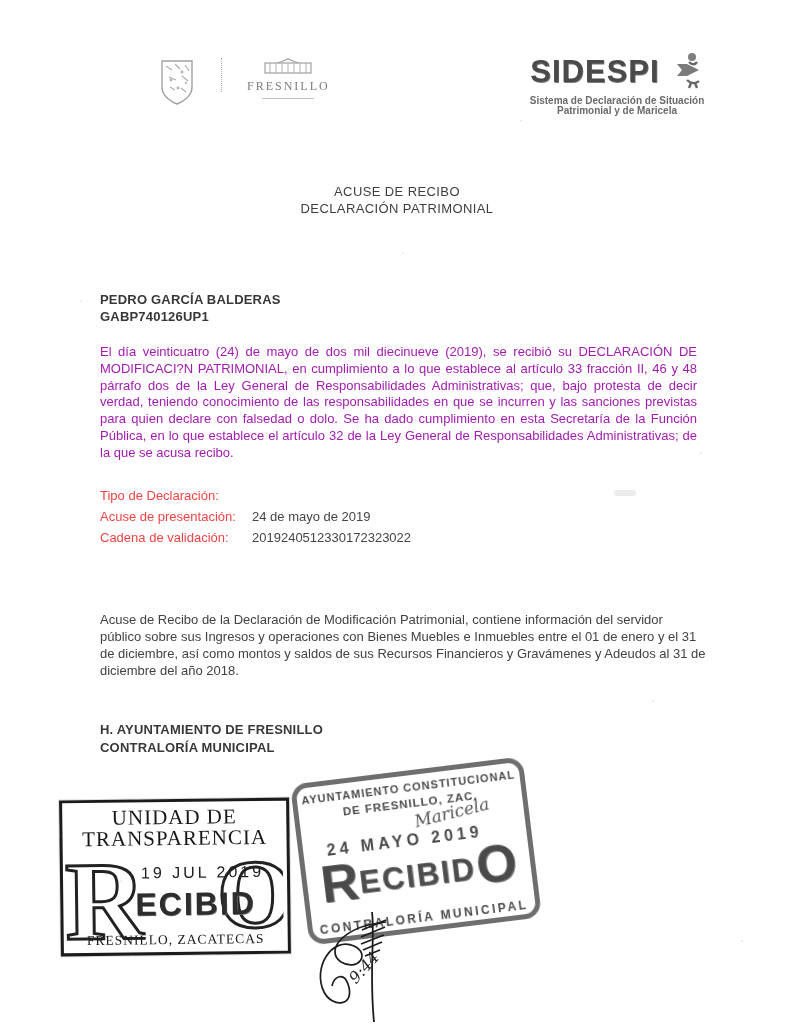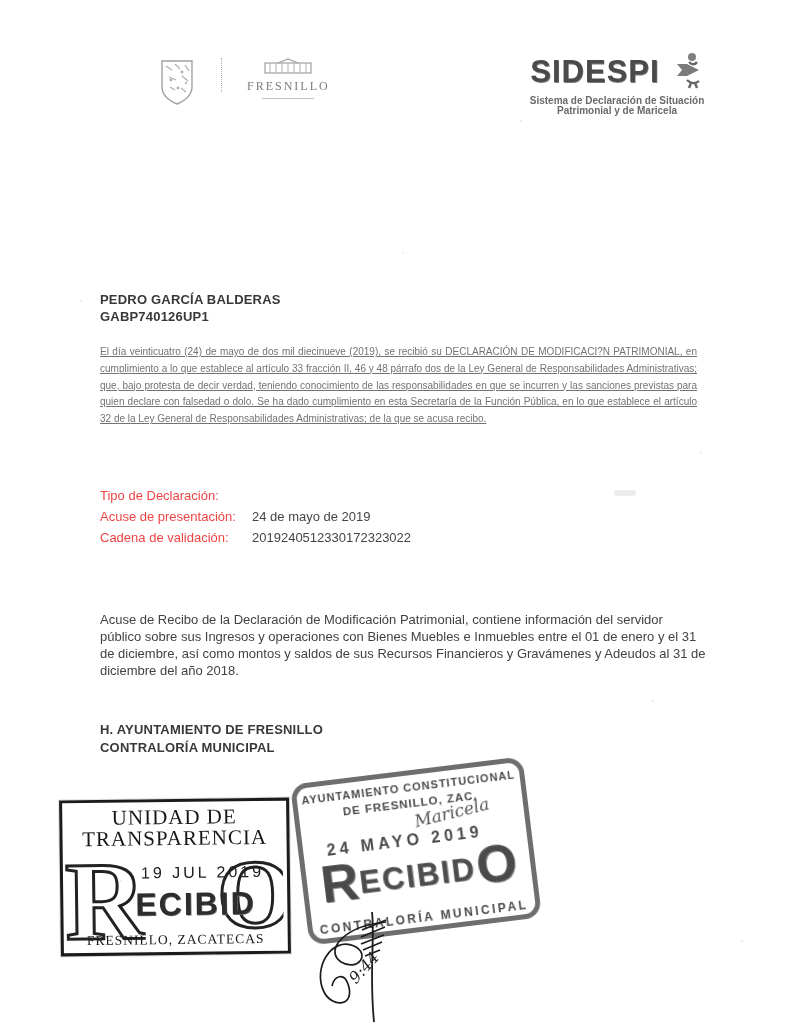--- a/index.html
+++ b/index.html
@@ -22,22 +22,22 @@
 
   
   .doc-title{position:absolute;left:0;right:0;top:183px;text-align:center;font-size:13px;
              line-height:17px;color:#3e3e3e;letter-spacing:.4px;}
 
   
   .declarant{position:absolute;left:100px;top:291px;font-size:13px;font-weight:700;
              line-height:17px;color:#383838;letter-spacing:.2px;}
 
   
-  .para1{position:absolute;left:100px;top:344px;width:597px;font-size:10px;line-height:16.8px;
-         text-align:justify;color:#737373;text-decoration:underline;}
+  .para1{position:absolute;left:100px;top:344px;width:597px;font-size:13px;line-height:16.8px;
+         text-align:justify;color:#a21caf;}
   .para2{position:absolute;left:100px;top:611px;width:606px;font-size:13px;line-height:17px;color:#424242;}
 
   
   .details{position:absolute;left:100px;top:488px;font-size:13px;color:#404040;}
   .detail-row{display:flex;margin-bottom:4.5px;line-height:16.5px;}
   .detail-label{font-weight:400;width:152px;color:#ef4444;}
   .detail-value{color:#454545;}
 
   
   .issuer{position:absolute;left:100px;top:721px;font-size:13px;font-weight:700;
@@ -134,20 +134,24 @@
           <path d="M27 12 c3 3 6 3 8 0 M25 30 c4 4 9 4 12 1 M33 33 l2 5 M29 33 l-2 5" stroke="#666" stroke-width="2.4" fill="none"></path>
         </svg>
       </span>
     </div>
     <div class="sidespi-tagline">
       <div>Sistema de Declaración de Situación</div>
       <div>Patrimonial y de Maricela</div>
     </div>
   </div>
 
+  <div class="doc-title">
+    <div>ACUSE DE RECIBO</div>
+    <div>DECLARACIÓN PATRIMONIAL</div>
+  </div>
 
   <div class="declarant">
     <div>PEDRO GARCÍA BALDERAS</div>
     <div>GABP740126UP1</div>
   </div>
 
   <div class="para1">El día veinticuatro (24) de mayo de dos mil diecinueve (2019), se recibió su DECLARACIÓN DE MODIFICACI?N PATRIMONIAL, en cumplimiento a lo que establece al artículo 33 fracción II, 46 y 48 párrafo dos de la Ley General de Responsabilidades Administrativas; que, bajo protesta de decir verdad, teniendo conocimiento de las responsabilidades en que se incurren y las sanciones previstas para quien declare con falsedad o dolo. Se ha dado cumplimiento en esta Secretaría de la Función Pública, en lo que establece el artículo 32 de la Ley General de Responsabilidades Administrativas; de la que se acusa recibo.</div>
 
   <div class="details">
     <div class="detail-row">

